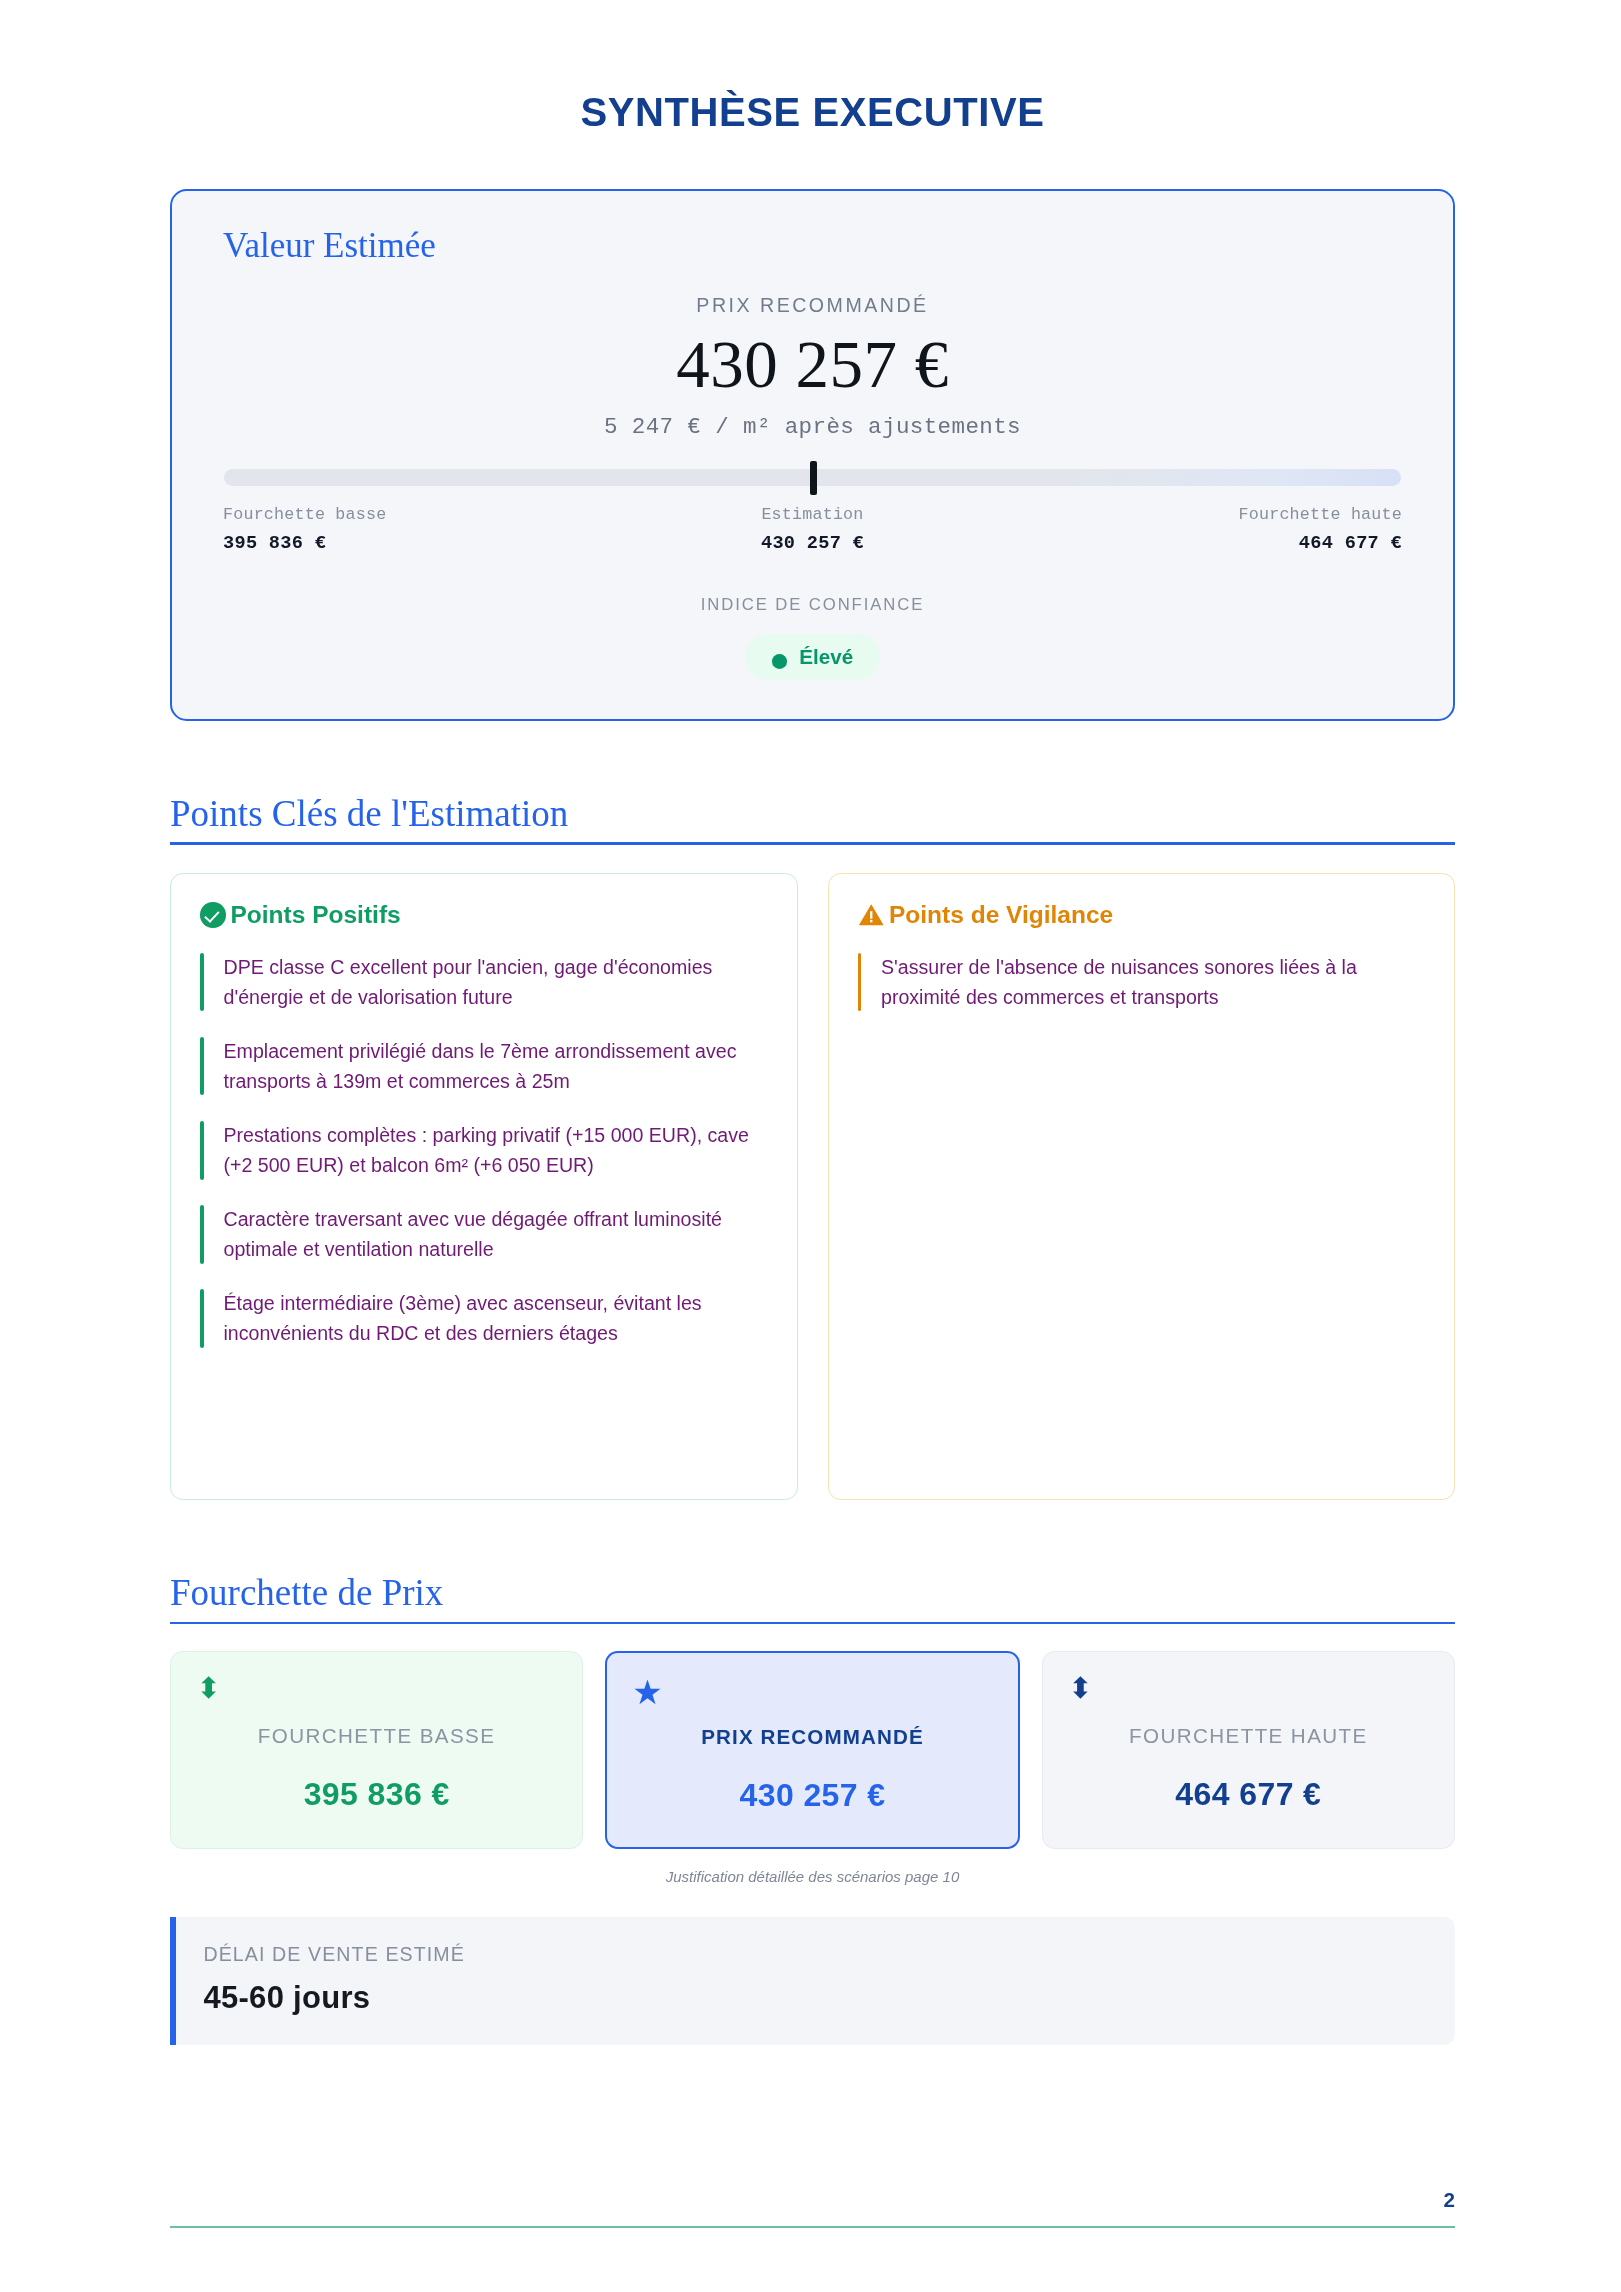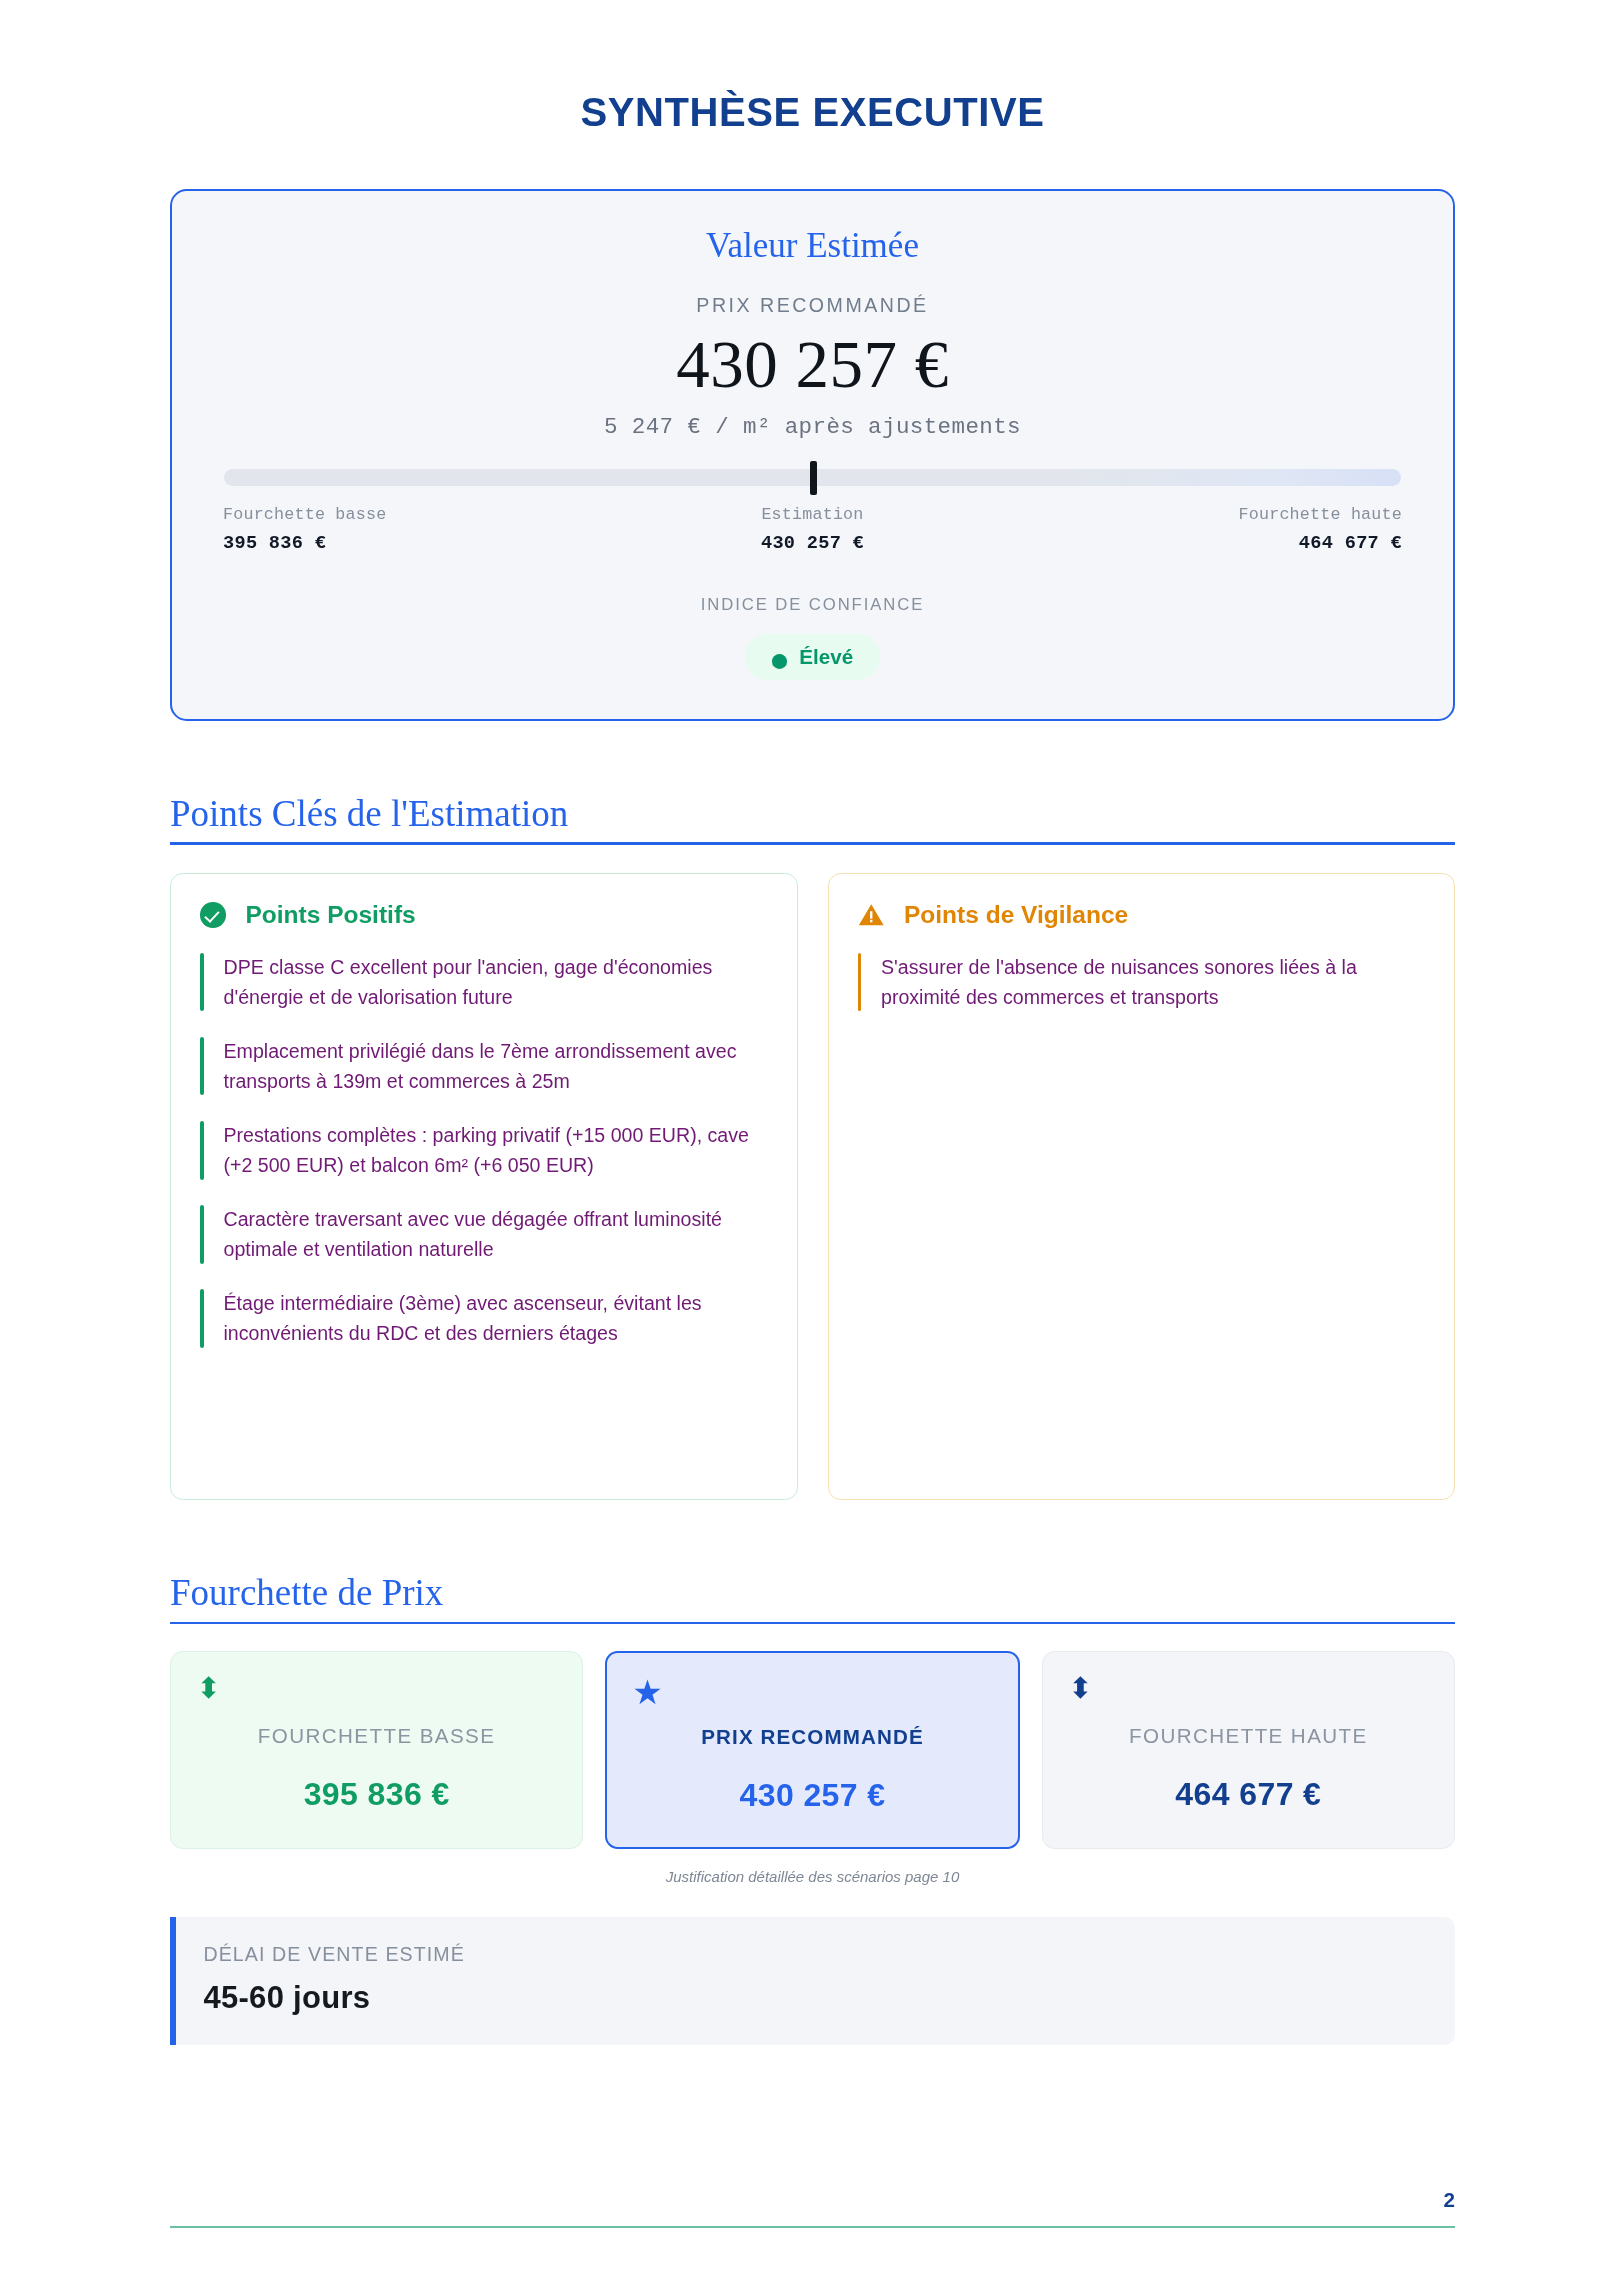--- a/index.html
+++ b/index.html
@@ -47,21 +47,20 @@
   
   .hero-card {
     margin-top: 54px;
     border: 2px solid #2563eb;
     border-radius: 16.7px;
     background: #f4f6fa;
     padding: 27.4px 51px 39px 51px;
     box-sizing: border-box;
   }
   .hero-heading {
-    text-align: center;
     font-family: "Liberation Serif", serif;
     font-size: 35px;
     color: #2563eb;
     margin: 7.8px 0 27.4px 0;
     font-weight: normal;
   }
   .hero-sublabel {
     text-align: center;
     font-size: 19.6px;
     letter-spacing: 2.5px;
@@ -184,21 +183,21 @@
     padding: 27.4px 29px 29px 29px;
     box-sizing: border-box;
     background: #ffffff;
     min-height: 627px;
   }
   .points-card.positive { border: 1.5px solid #c9ecd9; }
   .points-card.vigilance { border: 1.5px solid #f8e0b0; }
   .points-card-head {
     display: flex;
     align-items: center;
-    gap: 20px;
+    gap: 5px;
     margin-bottom: 19.6px;
   }
   .icon-check {
     width: 25.5px; height: 25.5px;
     border-radius: 50%;
     background: #0f9d63;
     position: relative;
     flex: 0 0 auto;
   }
   .icon-check::after {

